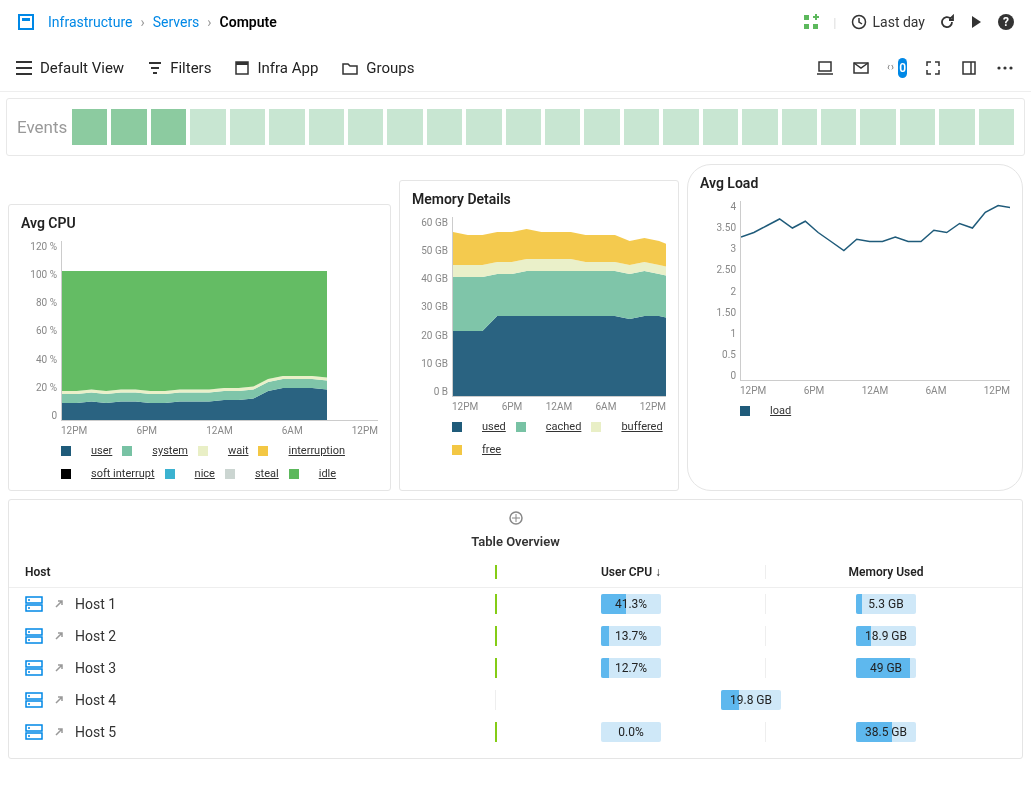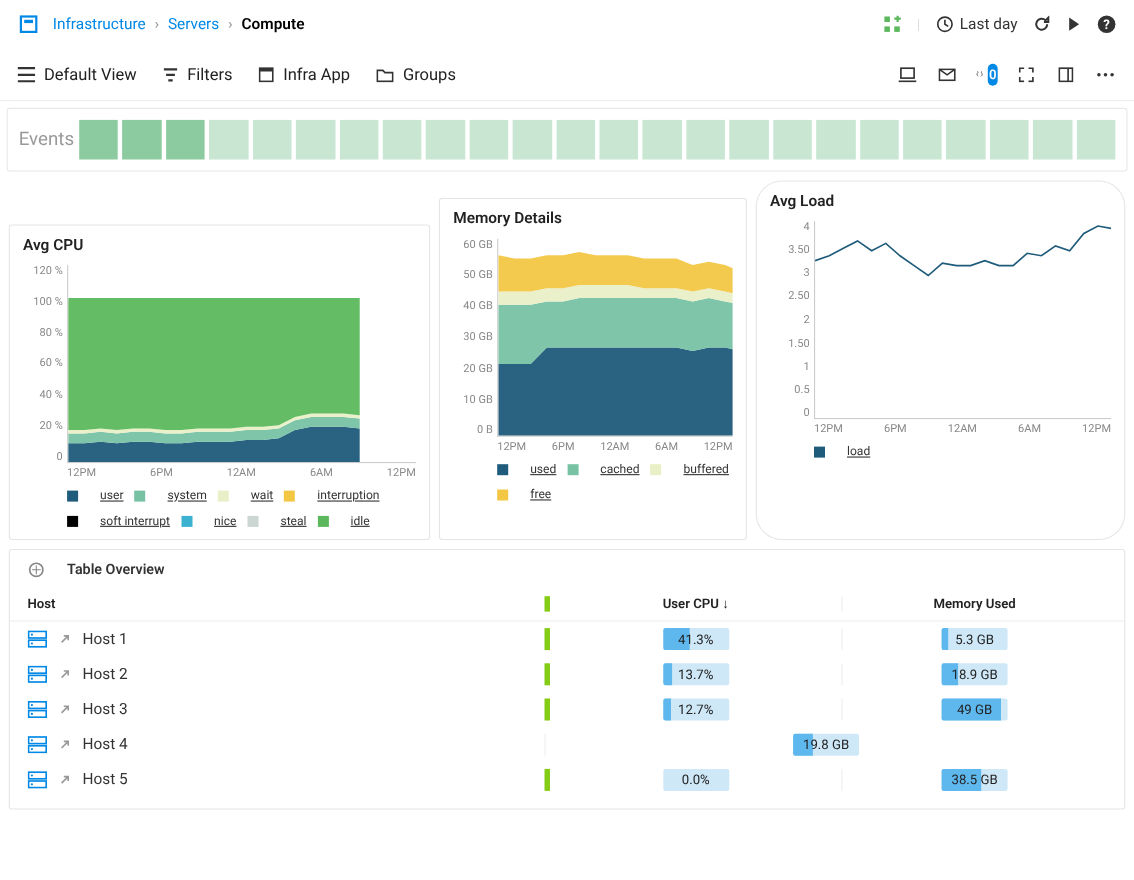--- a/index.html
+++ b/index.html
@@ -32,24 +32,24 @@
 .panel2 { width: 280px; margin-top: 16px; }
 .panel3 { flex: 1; border-radius: 24px; }
 .chart-wrap { display: flex; }
 .yaxis { width: 40px; display: flex; flex-direction: column; justify-content: space-between; font-size: 10px; color: #888; text-align: right; padding-right: 4px; }
 .chart { flex: 1; border-left: 1px solid #ccc; border-bottom: 1px solid #ccc; }
 .xaxis { display: flex; justify-content: space-between; font-size: 10px; color: #888; margin-top: 4px; margin-left: 40px; }
 .legend { display: flex; flex-wrap: wrap; gap: 10px; margin-top: 8px; font-size: 11px; margin-left: 40px; }
 .legend-item { display: flex; align-items: center; gap: 20px; text-decoration: underline; }
 .legend-sw { width: 10px; height: 10px; }
 .table-section { border: 1px solid #e5e5e5; margin: 0 8px 8px 8px; border-radius: 3px; padding: 10px 0 10px 0; }
-.table-title { display: flex; align-items: center; gap: 20px; padding: 0 16px 8px; font-size: 13px; font-weight: 600; }
+.table-title { display: flex; align-items: center; gap: 8px; padding: 0 16px 8px; font-size: 13px; font-weight: 600; flex-direction: column; }
 .table-head { display: flex; padding: 8px 16px; border-bottom: 1px solid #eee; font-size: 12px; font-weight: 600; color: #222; }
 .col-host { flex: 0 0 470px; }
-.col-cpu { flex: 0 0 270px; text-align: center; border-left: 5px solid #84cc16; }
+.col-cpu { flex: 0 0 270px; text-align: center; border-left: 2px solid #84cc16; }
 .col-mem { flex: 1; text-align: center; border-left: 1px solid #eee; }
 .table-row { display: flex; align-items: center; padding: 6px 16px; font-size: 14px; }
 .host-cell { display: flex; align-items: center; gap: 10px; }
 .host-icon { color: #0088e6; }
 .arrow-icon { color: #999; }
 .metric-cell { display: flex; justify-content: center; align-items: center; }
 .metric-bar { position: relative; width: 60px; height: 20px; background: #cfe8f8; border-radius: 2px; display: flex; align-items: center; justify-content: center; font-size: 12px; color: #222; }
 .metric-fill { position: absolute; left: 0; top: 0; bottom: 0; background: #5eb8ee; border-radius: 2px 0 0 2px; }
 .metric-text { position: relative; z-index: 1; }
 svg { display: block; }

